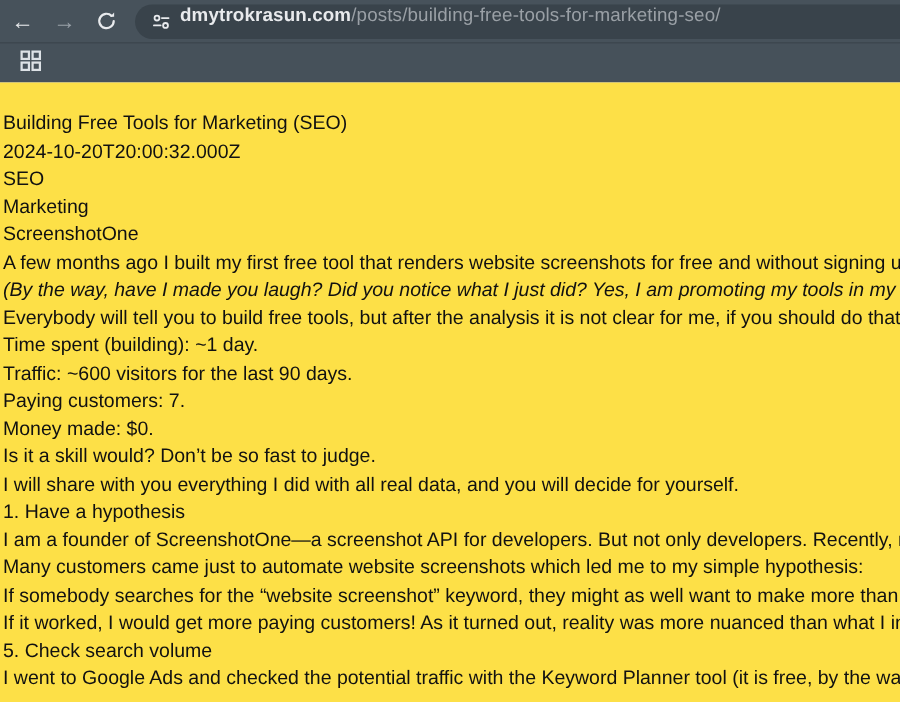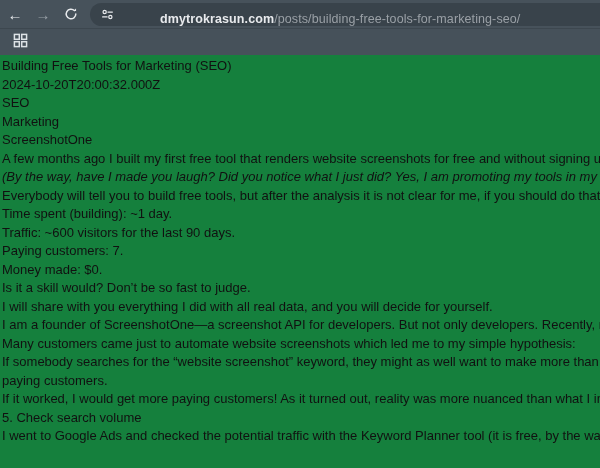--- a/index.html
+++ b/index.html
@@ -33,23 +33,22 @@
   .nav-btn.disabled { color: #99a1a8; }
   .nav-btn svg { display: block; }
 
   .url-bar {
     flex: 1;
     height: 23px;
     margin-left: 6px;
     background: #39434b;
     border-radius: 12px 0 0 12px;
     display: flex;
-    align-items: flex-end;
+    align-items: flex-start;
     overflow: hidden;
-    gap: 40px;
   }
   .site-info {
     width: 26px; height: 23px;
     display: flex; align-items: center; justify-content: center;
     flex: 0 0 auto;
     margin-left: 4px;
     cursor: pointer;
   }
   .url-text {
     font-size: 12.5px;
@@ -72,23 +71,23 @@
     margin-left: 8px;
     display: flex; align-items: center; justify-content: center;
     background: transparent; border: none; padding: 0;
     cursor: pointer;
   }
 
   
   .page {
     width: 600px;
     height: 413px;
-    background: #15803d;
+    background: #fde047;
     overflow: hidden;
-    padding-top: 2px;
+    padding-top: 18px;
     box-sizing: border-box;
   }
   .line {
     padding-left: 2px;
     font-size: 13px;
     line-height: 18.5px;
     color: #111111;
     white-space: nowrap;
     overflow: hidden;
   }
@@ -147,20 +146,20 @@
   <div class="line">ScreenshotOne</div>
   <div class="line">A few months ago I built my first free tool that renders website screenshots for free and without signing up (t</div>
   <div class="line italic">(By the way, have I made you laugh? Did you notice what I just did? Yes, I am promoting my tools in my news</div>
   <div class="line">Everybody will tell you to build free tools, but after the analysis it is not clear for me, if you should do that:</div>
   <div class="line">Time spent (building): ~1 day.</div>
   <div class="line">Traffic: ~600 visitors for the last 90 days.</div>
   <div class="line">Paying customers: 7.</div>
   <div class="line">Money made: $0.</div>
   <div class="line">Is it a skill would? Don’t be so fast to judge.</div>
   <div class="line">I will share with you everything I did with all real data, and you will decide for yourself.</div>
+  <div class="line">1. Have a hypothesis</div>
   <div class="line">I am a founder of ScreenshotOne—a screenshot API for developers. But not only developers. Recently, more</div>
   <div class="line">Many customers came just to automate website screenshots which led me to my simple hypothesis:</div>
   <div class="line">If somebody searches for the “website screenshot” keyword, they might as well want to make more than one</div>
-  <div class="line">paying customers.</div>
   <div class="line">If it worked, I would get more paying customers! As it turned out, reality was more nuanced than what I initial</div>
   <div class="line">5. Check search volume</div>
   <div class="line">I went to Google Ads and checked the potential traffic with the Keyword Planner tool (it is free, by the way):</div>
 </div>
 
 </body></html>

